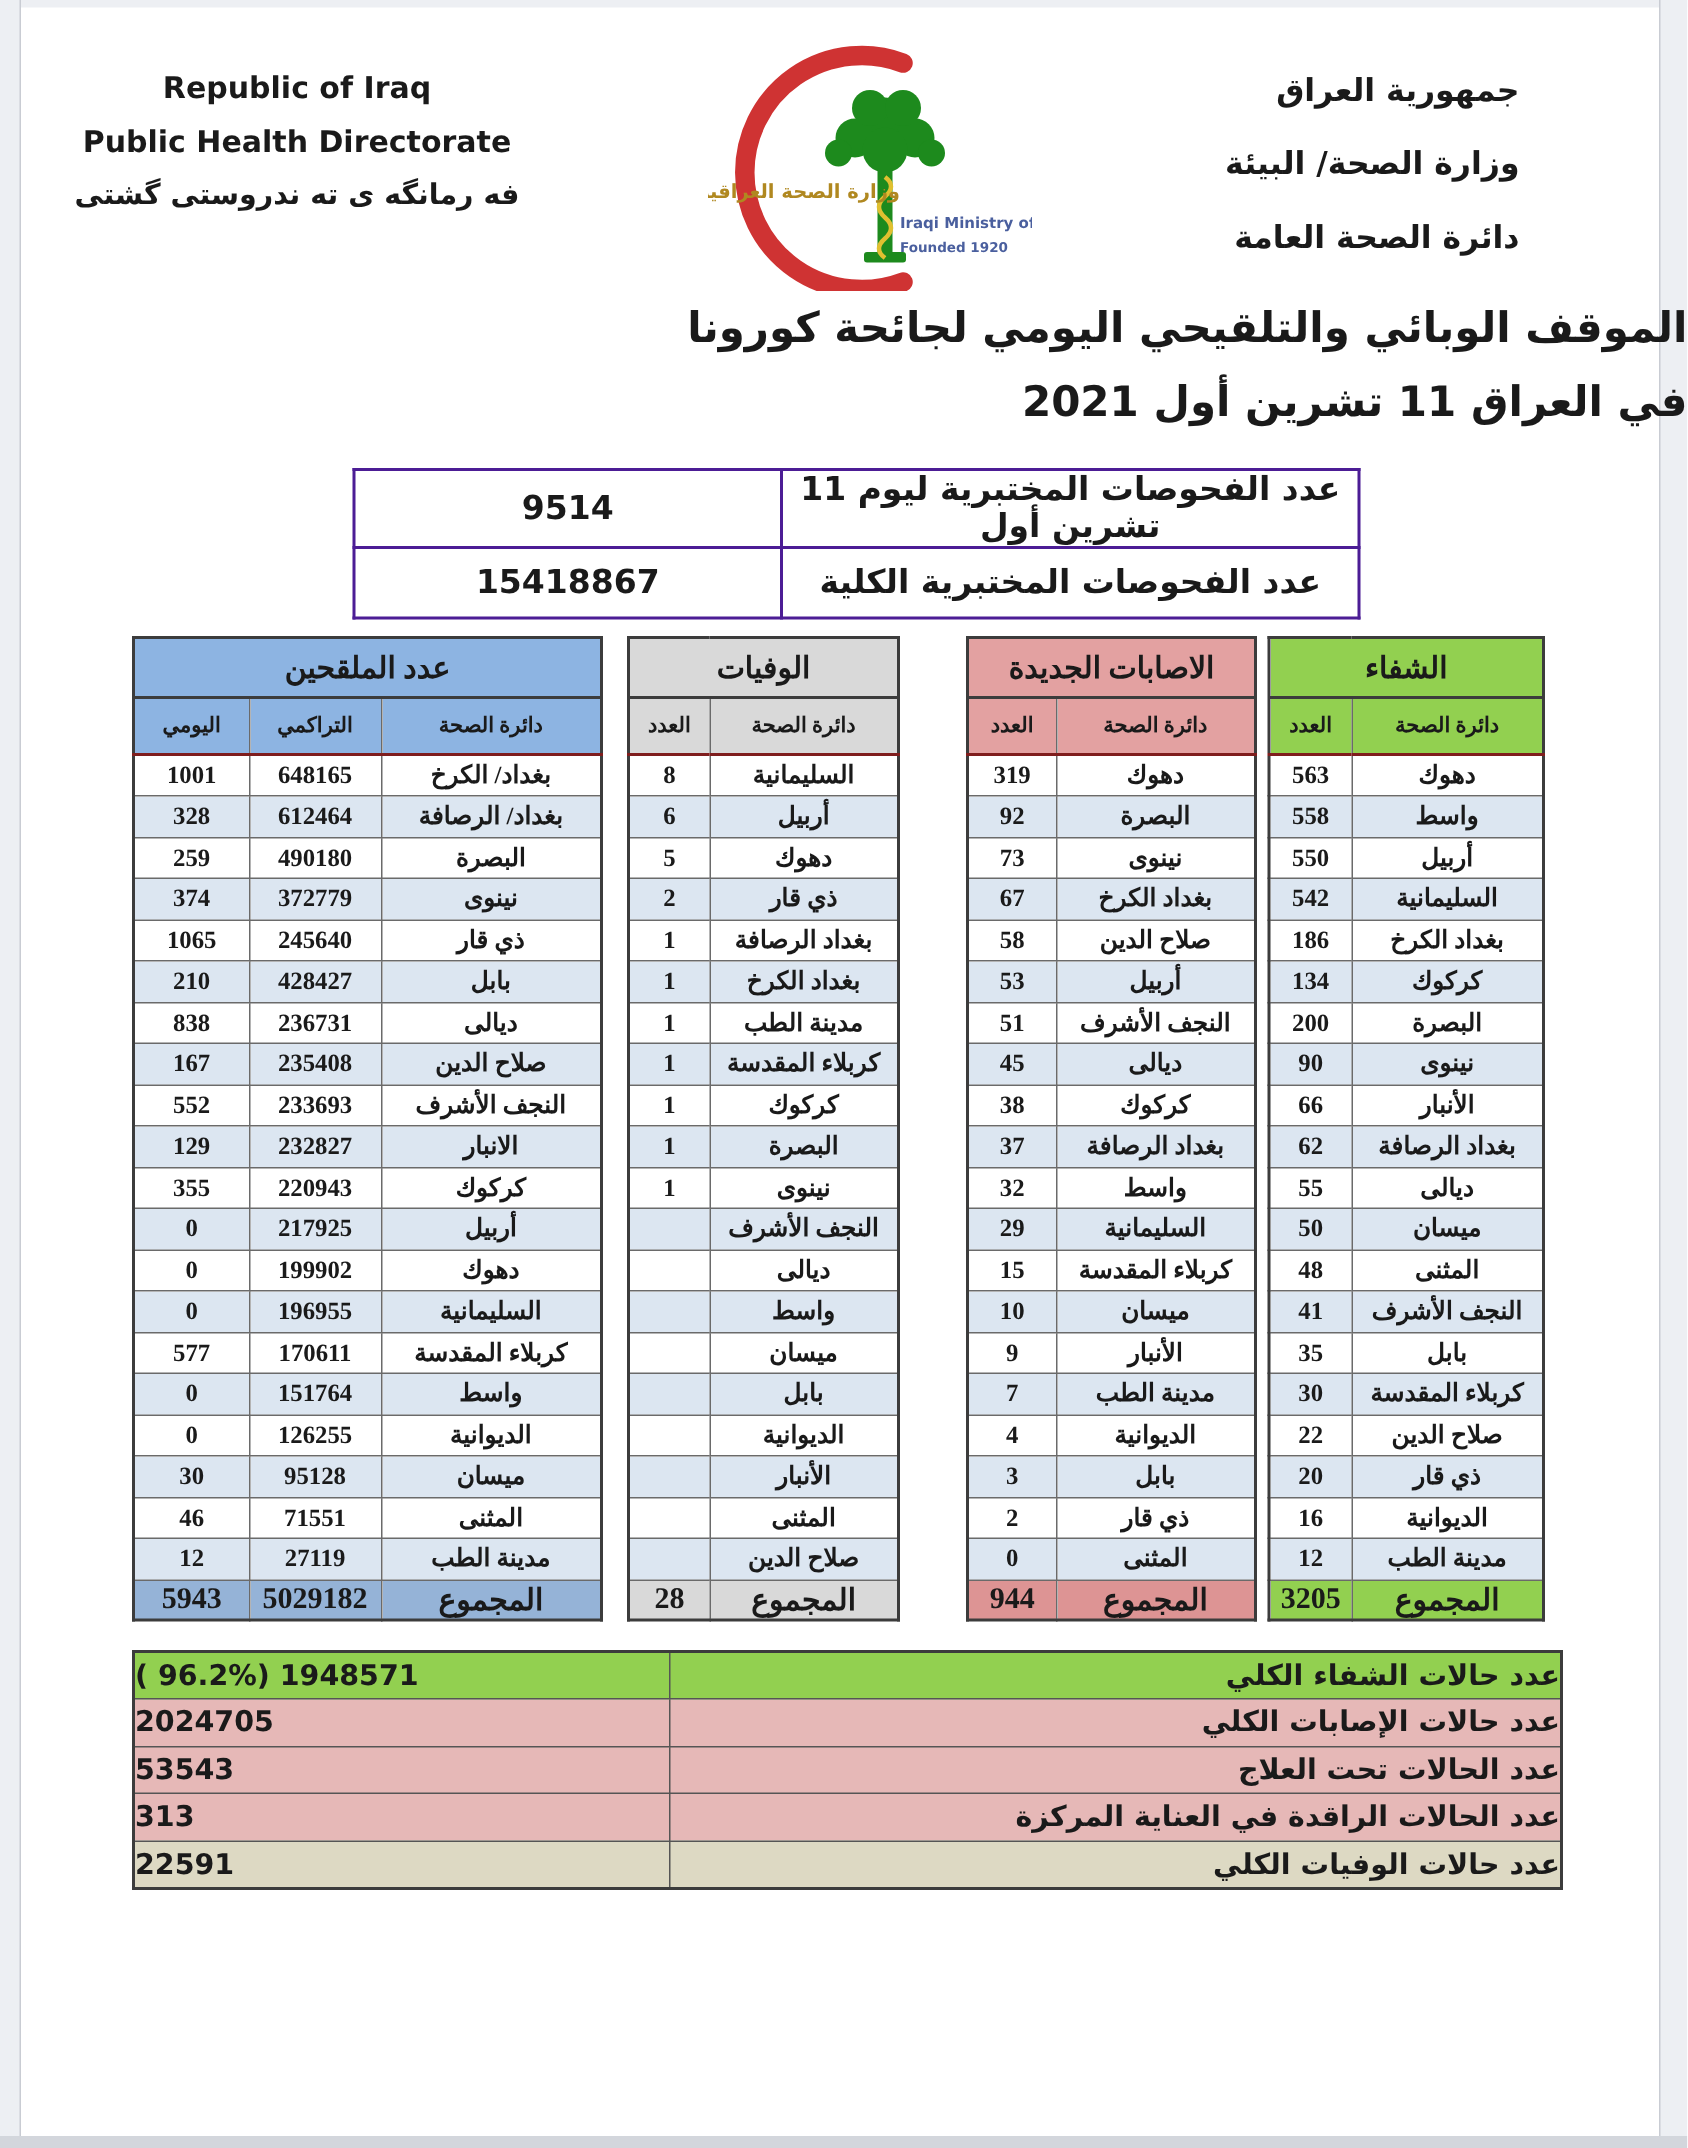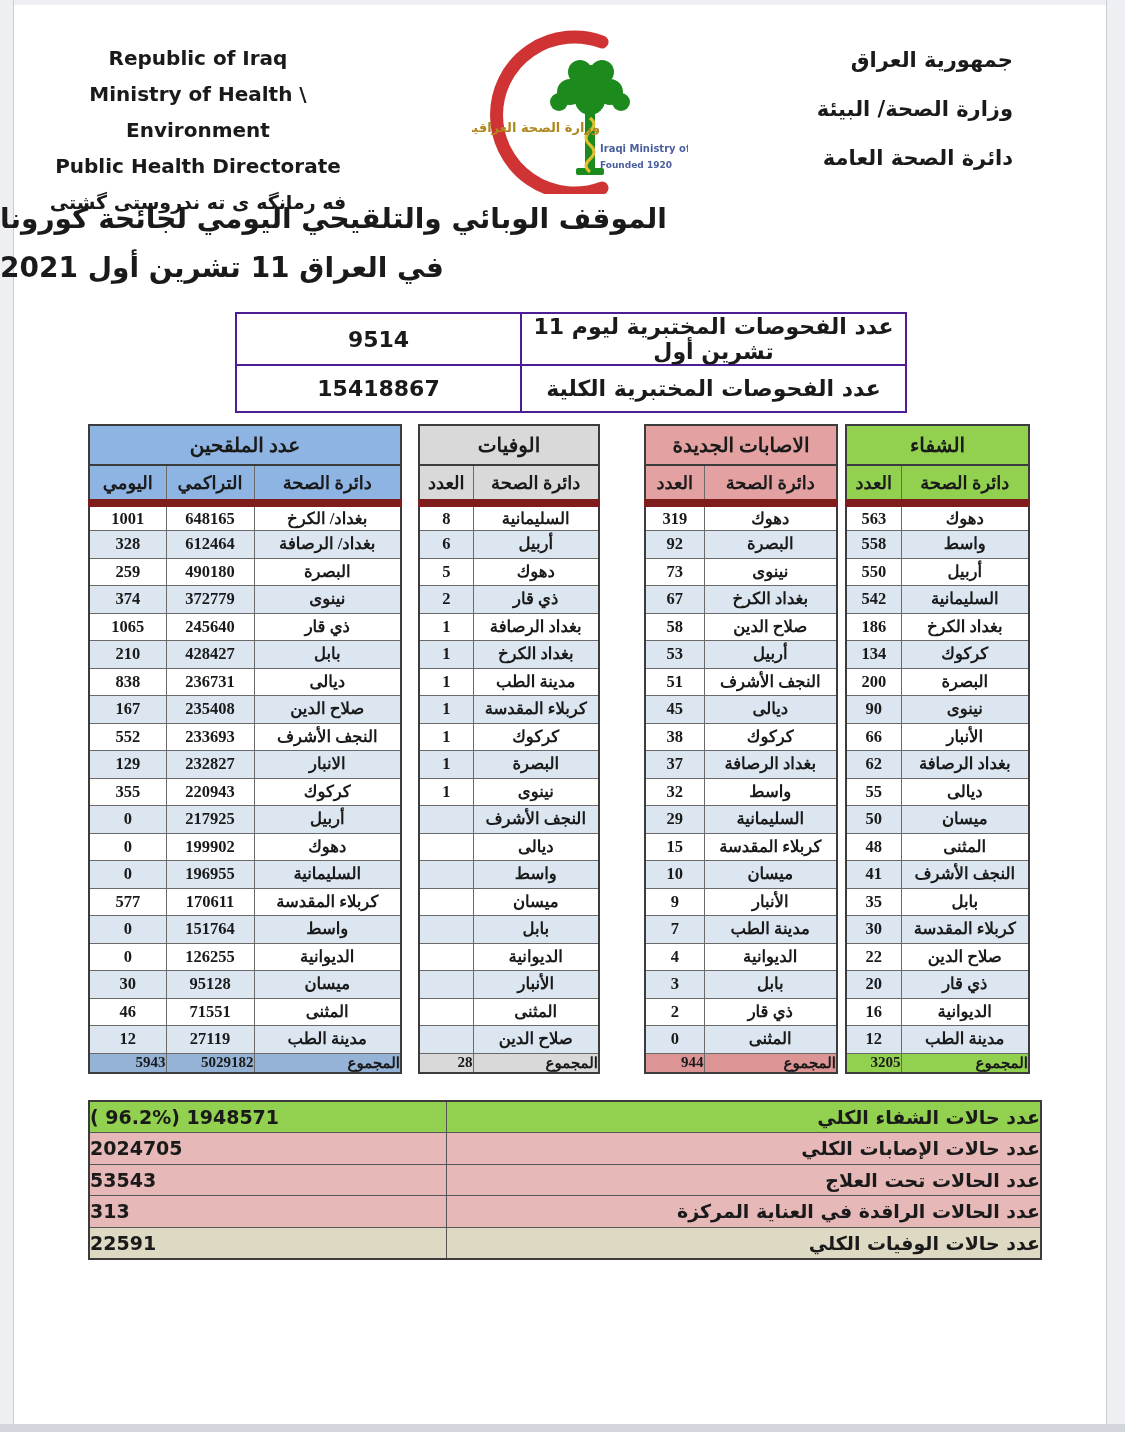--- a/index.html
+++ b/index.html
@@ -17,41 +17,41 @@
   
   .en-block { position:absolute; left:28px; top:40px; width:340px; text-align:center;
               font-weight:700; font-size:20px; line-height:36px; }
   .en-block .kurdish { font-size:19px; direction:rtl; }
   .ar-block { position:absolute; right:112px; top:36px; width:300px; direction:rtl;
               text-align:right; font-weight:700; font-size:21px; line-height:49px; }
 
   .logo { position:absolute; left:472px; top:20px; width:216px; height:174px; }
 
   
-  .doc-title { position:absolute; left:0; top:194px; width:1125px; text-align:left;
+  .doc-title { position:absolute; left:0; top:194px; width:1125px; text-align:right;
                direction:rtl; font-weight:700; font-size:28px; line-height:49px; }
 
   
   table { border-collapse:collapse; table-layout:fixed; }
   .tests { position:absolute; left:235px; top:312px; width:670px; direction:rtl;
            font-weight:700; }
   .tests td { border:2px solid #4c1d95; height:47px; text-align:center; vertical-align:middle; }
   .tests .t-label { font-size:22px; }
   .tests .t-value { font-size:22px; direction:ltr; }
 
   
   .gov { position:absolute; direction:rtl; font-weight:700;font-family:Liberation Serif, serif; }
   .gov th, .gov td { border:1px solid #6a6a6a; text-align:center; vertical-align:middle;
                      overflow:hidden; white-space:nowrap; }
   .gov { border:2px solid #3c3c3c; }
   .gov .title-row th { height:40px; font-size:20px; border-bottom:2px solid #3c3c3c; }
-  .gov .cols th { height:38px; font-size:18px; border-bottom:8px solid #7f1d1d; }
+  .gov .cols th { height:38px; font-size:14px; border-bottom:2px solid #7f1d1d; }
   .gov tbody td { height:27.5px; font-size:16.5px; background:#fff; }
   .gov tbody tr:nth-child(even) td { background:#dce6f1; }
-  .gov tfoot td { height:16px; font-size:15px;text-align:right; }
+  .gov tfoot td { height:16px; font-size:20px; }
   .gov td.num { direction:ltr; }
 
   .t-vacc { left:88px;  top:424px; width:312px; }
   .t-dead { left:418px; top:424px; width:180px; }
   .t-new  { left:644px; top:424px; width:192px; }
   .t-rec  { left:845px; top:424px; width:183px; }
 
   .t-vacc .title-row th, .t-vacc .cols th { background:#8db4e2; }
   .t-vacc tfoot td { background:#95b3d7; }
   .t-dead .title-row th, .t-dead .cols th { background:#d9d9d9; }
@@ -76,21 +76,20 @@
 <body>
 
 <div class="page">
   <div class="edge top"></div>
   <div class="edge left"></div>
   <div class="edge right"></div>
   <div class="edge bottom"></div>
 
   <div class="en-block">
     <div>Republic of Iraq</div>
-    <div>Ministry of Health \ Environment</div>
     <div>Public Health Directorate</div>
     <div class="kurdish">فه رمانگه ی ته ندروستی گشتی</div>
   </div>
 
   <div class="logo">
     <svg width="216" height="174" viewBox="0 0 216 174">
       <path d="M 130 22 A 78 78 0 1 0 130 168" fill="none" stroke="#cf3333" stroke-width="13" stroke-linecap="round"></path>
       <g fill="#1d8a1d">
         <circle cx="118" cy="62" r="17"></circle>
           <circle cx="98" cy="72" r="13"></circle>

